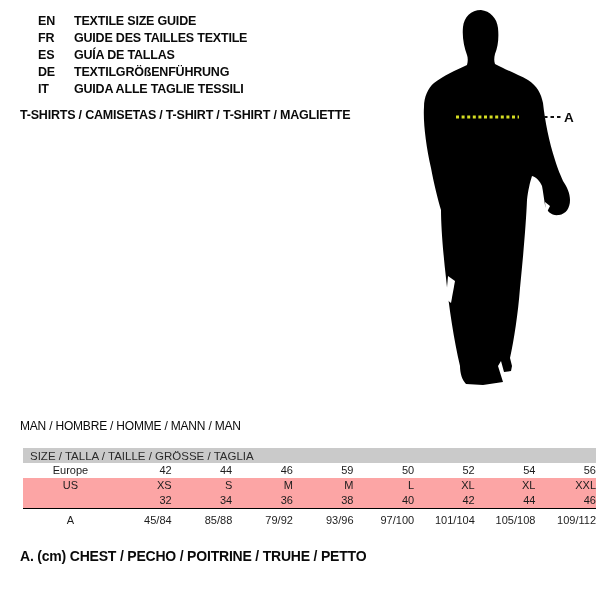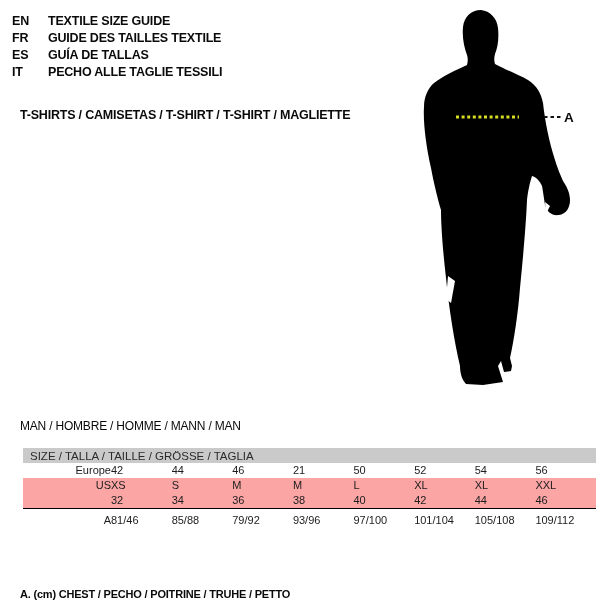--- a/index.html
+++ b/index.html
@@ -4,21 +4,21 @@
 <style>
   * { margin:0; padding:0; box-sizing:border-box; }
   html,body { background:#fff; }
   body { font-family:"Liberation Sans", sans-serif; }
   .canvas {
     position:relative; width:600px; height:600px; background:#ffffff;
     overflow:hidden; color:#0a0a0a;
   }
 
   
-  .lang-block { position:absolute; left:12px; top:13px; }
+  .lang-block { position:absolute; left:38px; top:13px; }
   .lang-row { display:flex; line-height:17px; font-size:12.5px; font-weight:700; letter-spacing:-0.2px; }
   .lang-code { width:36px; flex:0 0 36px; }
 
   
   .cat-block { position:absolute; left:20px; top:107px;text-align:right; }
   .cat-line { font-size:12.5px; font-weight:700; line-height:17.5px; letter-spacing:-0.2px; }
 
   
   .figure-svg { position:absolute; left:0; top:0; width:600px; height:600px; }
   .figure-svg text { font-family:"Liberation Sans", sans-serif; font-size:13.5px; font-weight:600; fill:#0a0a0a; }
@@ -27,49 +27,53 @@
   .man-title { position:absolute; left:20px; top:419px; font-size:12px; font-weight:400; letter-spacing:-0.2px; }
 
   
   .size-table-wrap { position:absolute; left:23px; top:448px; width:573px; }
   table.size-table { border-collapse:collapse; table-layout:fixed; width:573px; font-size:11px; color:#1c1c1c; }
   table.size-table col.label-col { width:88px; }
   table.size-table th.tbl-header {
     background:#cacaca; text-align:left; font-weight:400; font-size:11.5px;
     color:#2b2b2b; height:15px; padding:0 0 0 7px; letter-spacing:0;
   }
-  table.size-table td { text-align:left; height:15px; line-height:15px; font-weight:400; }
-  table.size-table td.rowlabel { text-align:right; padding-left:7px; }
+  table.size-table td { text-align:right; height:15px; line-height:15px; font-weight:400; }
+  table.size-table td.rowlabel { text-align:center; padding-left:7px; }
   tr.shaded td { background:#fca5a5; }
   tr.row-a td { border-top:1px solid #000; height:19px; line-height:22px; }
 
   
-  .footnote { position:absolute; left:20px; top:548px; font-size:11px; font-weight:700; letter-spacing:-0.2px;margin-top:40px; }
+  .footnote { position:absolute; left:20px; top:548px; font-size:14px; font-weight:700; letter-spacing:-0.2px; }
 </style>
 </head>
 <body>
 
 <div class="canvas">
 
   <div class="lang-block">
     <div class="lang-row">
       <span class="lang-code">EN</span>
       <span class="lang-label">TEXTILE SIZE GUIDE</span>
     </div>
     <div class="lang-row">
       <span class="lang-code">FR</span>
       <span class="lang-label">GUIDE DES TAILLES TEXTILE</span>
     </div>
     <div class="lang-row">
       <span class="lang-code">ES</span>
       <span class="lang-label">GUÍA DE TALLAS</span>
     </div>
     <div class="lang-row">
+      <span class="lang-code">DE</span>
+      <span class="lang-label">TEXTILGRÖßENFÜHRUNG</span>
+    </div>
+    <div class="lang-row">
       <span class="lang-code">IT</span>
-      <span class="lang-label">PECHO ALLE TAGLIE TESSILI</span>
+      <span class="lang-label">GUIDA ALLE TAGLIE TESSILI</span>
     </div>
   </div>
 
   <div class="cat-block">
     <div class="cat-line">T-SHIRTS / CAMISETAS / T-SHIRT / T-SHIRT / MAGLIETTE</div>
   </div>
 
   <svg class="figure-svg" viewBox="0 0 600 600" xmlns="http://www.w3.org/2000/svg">
     <path fill="#000000" d="
       M 481 10
@@ -124,21 +128,21 @@
       </colgroup>
       <tbody>
           <tr>
         <th class="tbl-header" colspan="9">SIZE / TALLA / TAILLE / GRÖSSE / TAGLIA</th>
       </tr>
       <tr>
         <td class="rowlabel">Europe</td>
         <td>42</td>
         <td>44</td>
         <td>46</td>
-        <td>21</td>
+        <td>59</td>
         <td>50</td>
         <td>52</td>
         <td>54</td>
         <td>56</td>
       </tr>
       <tr class="shaded">
         <td class="rowlabel">US</td>
         <td>XS</td>
         <td>S</td>
         <td>M</td>
@@ -154,21 +158,21 @@
         <td>34</td>
         <td>36</td>
         <td>38</td>
         <td>40</td>
         <td>42</td>
         <td>44</td>
         <td>46</td>
       </tr>
       <tr class="row-a">
         <td class="rowlabel">A</td>
-        <td>81/46</td>
+        <td>45/84</td>
         <td>85/88</td>
         <td>79/92</td>
         <td>93/96</td>
         <td>97/100</td>
         <td>101/104</td>
         <td>105/108</td>
         <td>109/112</td>
       </tr>
     </tbody>
       </table>

